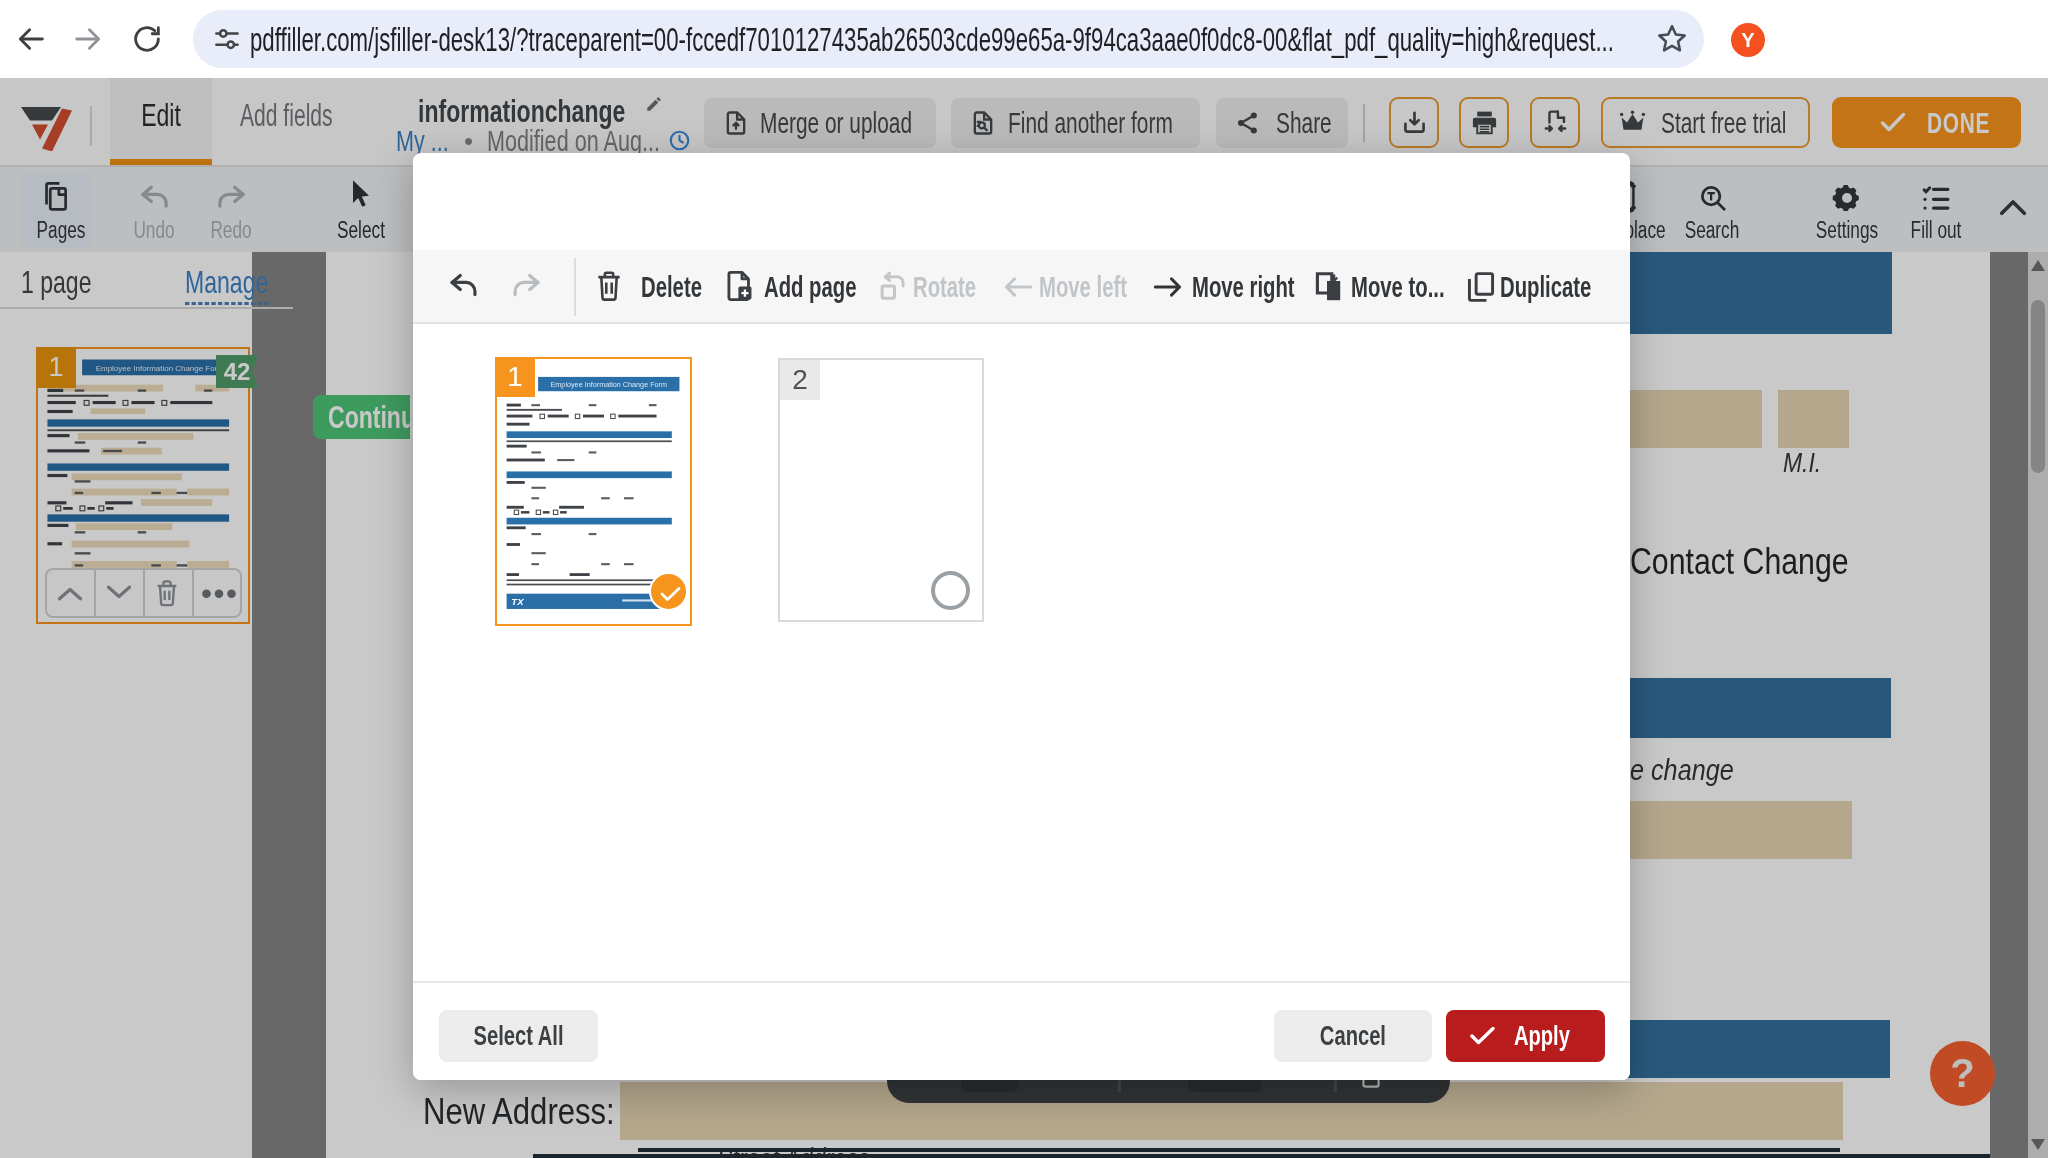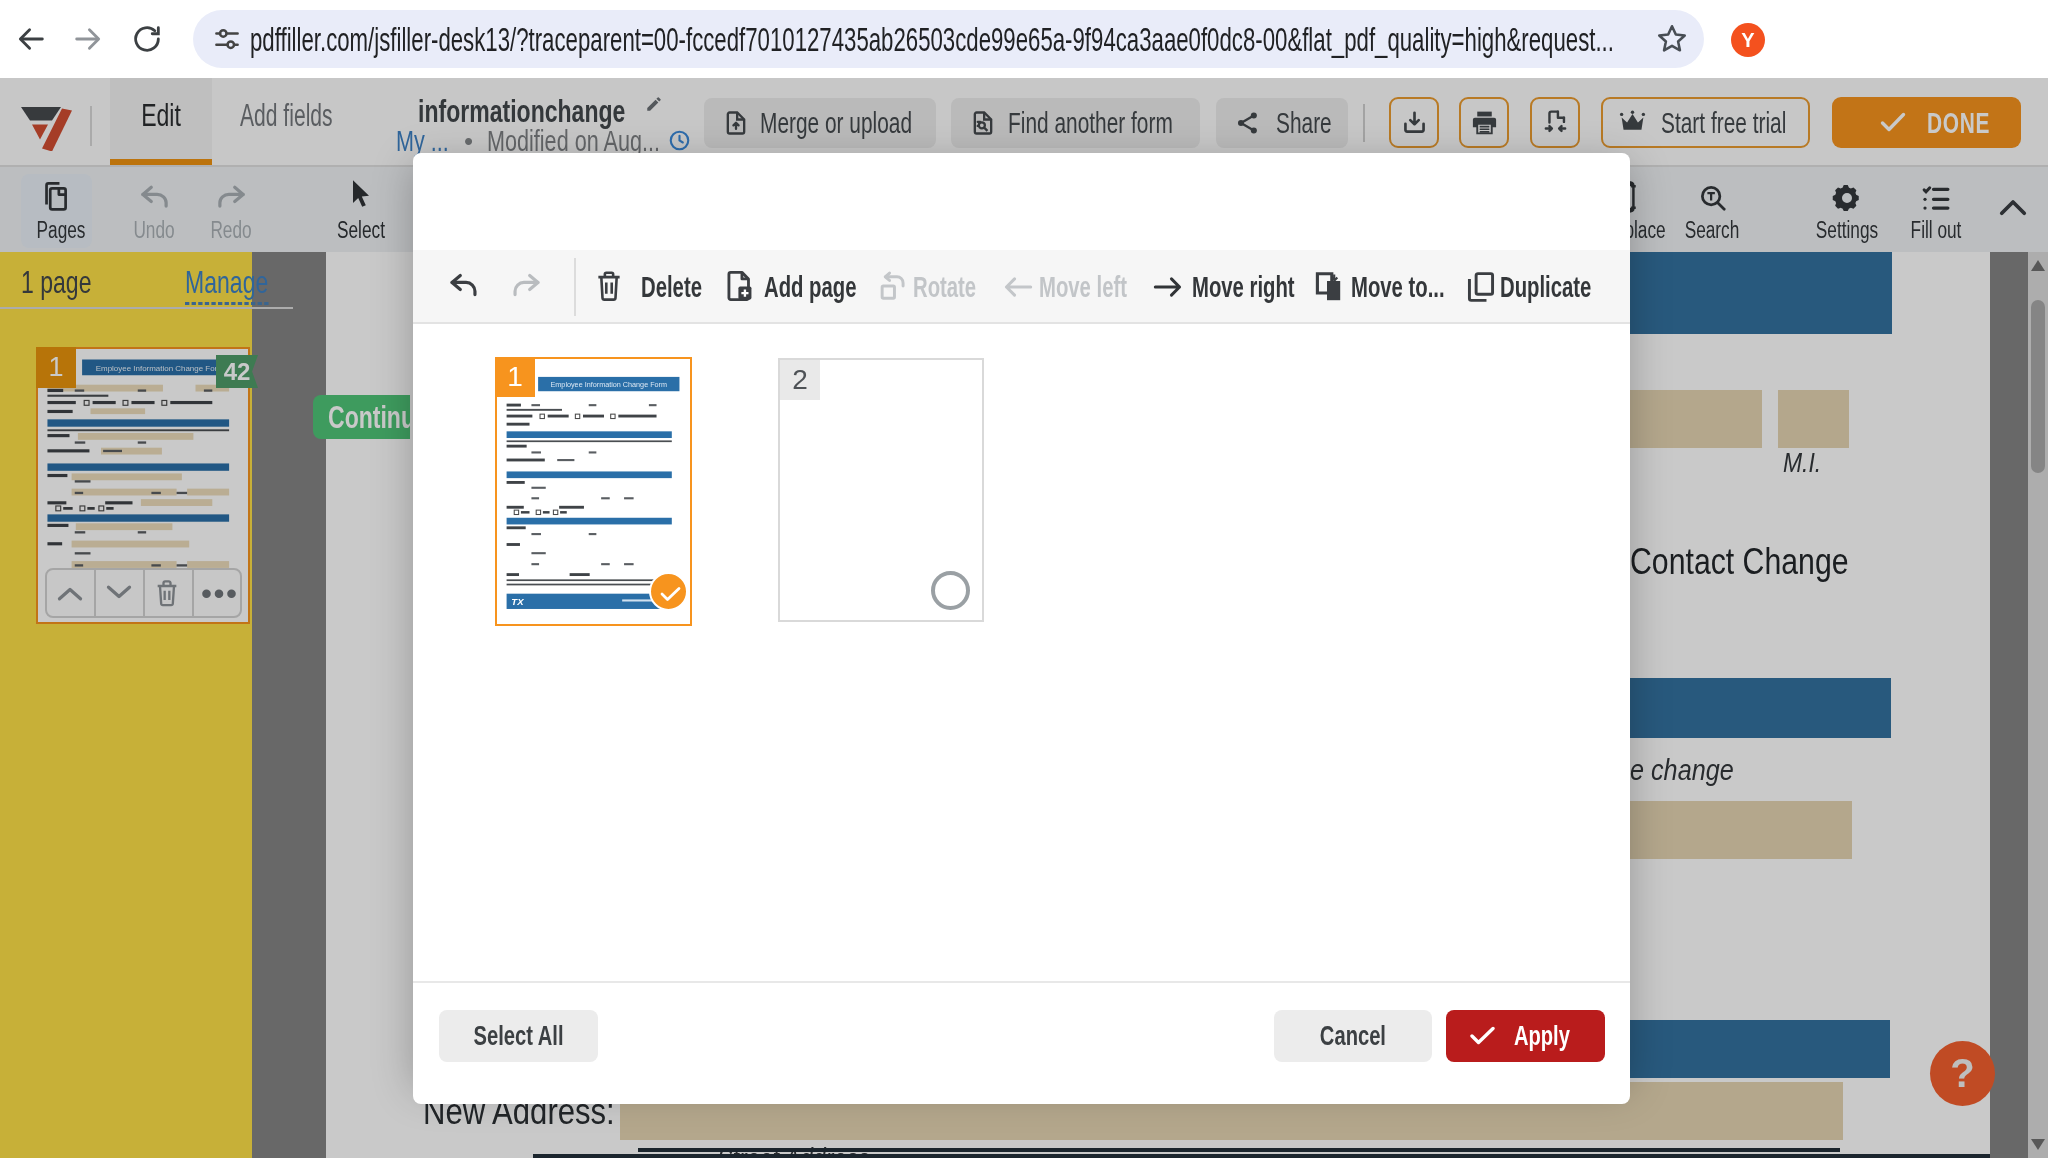--- a/index.html
+++ b/index.html
@@ -20,41 +20,41 @@
   
   #app { position:absolute; left:0; top:78px; width:2048px; height:1080px; background:#858585; z-index:1; }
   #tb1 { position:absolute; left:0; top:0; width:2048px; height:89px; background:#fdfdfd; }
   .tb1btn { position:absolute; top:20px; height:50px; border-radius:8px; background:#ececec; color:#454a4e; font-size:32px; }
   .obtn { position:absolute; top:19px; height:51px; border-radius:9px; border:2px solid #ea9b30; }
   #tb2 { position:absolute; left:0; top:89px; width:2048px; height:85px; background:#eff2f4; }
   .t2lab { position:absolute; width:140px; text-align:center; font-size:23px; color:#4a5055; top:50px; transform:scaleX(0.75); transform-origin:50% 50%; white-space:nowrap; }
   .t2dis { color:#a9b0b5; }
 
   
-  #sidebar { position:absolute; left:0; top:174px; width:252px; height:906px; background:#fde047; }
+  #sidebar { position:absolute; left:0; top:174px; width:252px; height:906px; background:#ffffff; }
 
   
   #canvas { position:absolute; left:293px; top:174px; width:1755px; height:906px; background:#858585; overflow:hidden; }
   #page { position:absolute; left:33px; top:-120px; width:1664px; height:1200px; background:#fff; }
   .bluebar { position:absolute; background:#33719f; }
   .tanf { position:absolute; background:#e5d4b2; }
 
   
   #gutter { position:absolute; left:2028px; top:174px; width:20px; height:906px; background:#dcdcdc; }
 
   #dim { position:absolute; left:0; top:78px; width:2048px; height:1080px; background:rgba(0,0,0,0.21); z-index:10; }
 
   
   #modal { position:absolute; left:413px; top:153px; width:1217px; height:927px; background:#fff; border-radius:8px; z-index:30;
            box-shadow:0 10px 40px rgba(0,0,0,0.25); }
   #mhead { position:absolute; left:0; top:0; width:100%; height:95px; background:#f6f6f6; border-bottom:2px solid #e3e3e3; border-radius:8px 8px 0 0; }
   #mtool { position:absolute; left:0; top:97px; width:100%; height:74px; background:#f6f6f6; border-bottom:2px solid #e3e3e3; }
   .mtxt { position:absolute; top:21px; font-size:29px; color:#34373a; font-weight:bold; transform:scaleX(0.7); transform-origin:0 50%; white-space:nowrap; }
   .mdis { color:#c2c5c8; }
-  #mfoot { position:absolute; left:0; top:828px; width:100%; height:123px; border-top:2px solid #e8e8e8; background:#fff; border-radius:0 0 8px 8px; }
+  #mfoot { position:absolute; left:0; top:828px; width:100%; height:99px; border-top:2px solid #e8e8e8; background:#fff; border-radius:0 0 8px 8px; }
   .fbtn { position:absolute; top:27px; height:52px; border-radius:8px; background:#ececec; font-size:28px; font-weight:bold; color:#3c4043; text-align:center; }
 </style>
 </head>
 <body>
 
 <div id="app">
   <div id="tb1">
 
     <svg class="abs" style="left:20px;top:25px" width="56" height="48" viewBox="0 0 56 48">
       <polygon points="1,4 41,4 32,17.5 10,17.5" fill="#464a4e"></polygon>

